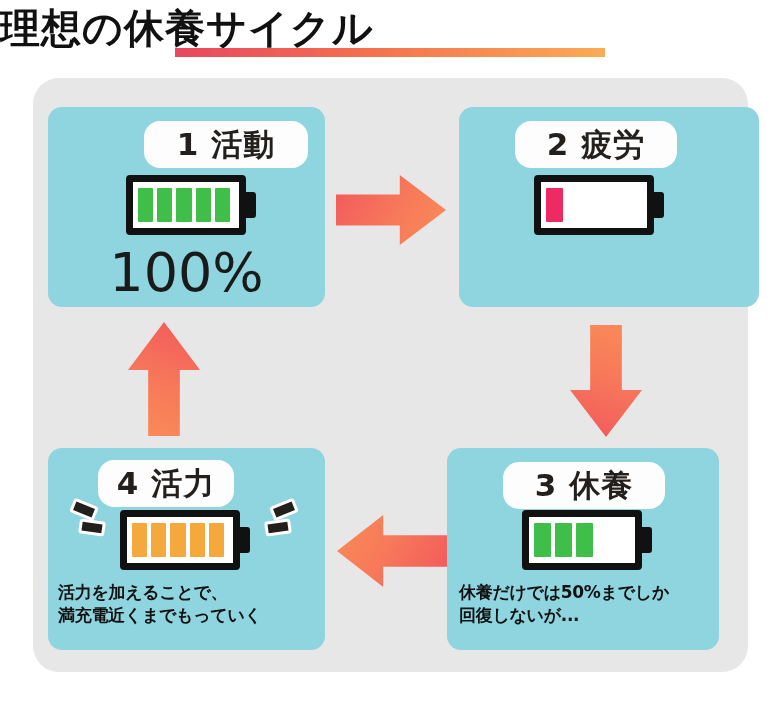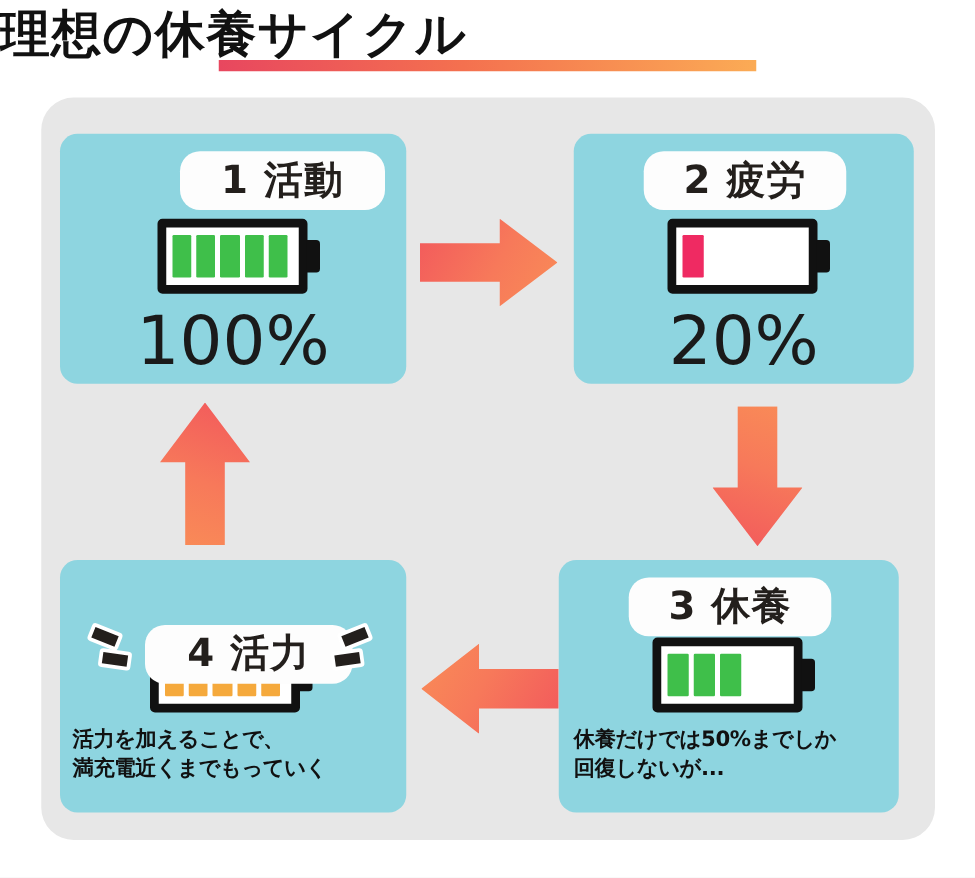--- a/index.html
+++ b/index.html
@@ -56,21 +56,21 @@
     border-radius: 26px;
   }
 
   
   .stage-box {
     position: absolute;
     background: #8ed5e0;
     border-radius: 14px;
   }
   #stage-1 { left: 48px;  top: 107px; width: 277px; height: 200px; }
-  #stage-2 { left: 459px; top: 107px; width: 272px; height: 200px; }
+  #stage-2 { left: 459px; top: 107px; width: 300px; height: 200px; }
   #stage-3 { left: 447px; top: 448px; width: 272px; height: 202px; }
   #stage-4 { left: 48px;  top: 448px; width: 277px; height: 202px; }
 
   
   .stage-label {
     position: absolute;
     background: #fdfdfd;
     border-radius: 16px;
     font-size: 31px;
     font-weight: 700;
@@ -78,21 +78,21 @@
     text-align: center;
     line-height: 47px;
     height: 47px;
     white-space: nowrap;
     letter-spacing: 1px;
     z-index: 3;
   }
   #stage-1 .stage-label { left: 58px; top: 14px; width: 164px; margin-left: 38px; }
   #stage-2 .stage-label { left: 56px; top: 14px; width: 162px; }
   #stage-3 .stage-label { left: 56px; top: 14px; width: 162px; }
-  #stage-4 .stage-label { left: 68px; top: 12px; width: 166px; margin-top: 40px; }
+  #stage-4 .stage-label { left: 50px; top: 12px; width: 136px; }
 
   
   .battery {
     position: absolute;
     z-index: 2;
   }
   .batt-body {
     position: absolute;
     left: 0;
     top: 0;
@@ -226,21 +226,20 @@
 </div>
 
 <div id="stage-2" class="stage-box">
   <div class="stage-label">2 疲労</div>
   <div class="battery batt-big">
     <div class="batt-body">
       <div class="cell" style="background:#ef2a62"></div>
     </div>
     <div class="batt-nub"></div>
   </div>
-  <div class="pct">20%</div>
 </div>
 
 <div id="stage-3" class="stage-box">
   <div class="stage-label">3 休養</div>
   <div class="battery batt-big">
     <div class="batt-body">
       <div class="cell" style="background:#3fbf4a"></div>
       <div class="cell" style="background:#3fbf4a"></div>
       <div class="cell" style="background:#3fbf4a"></div>
     </div>

